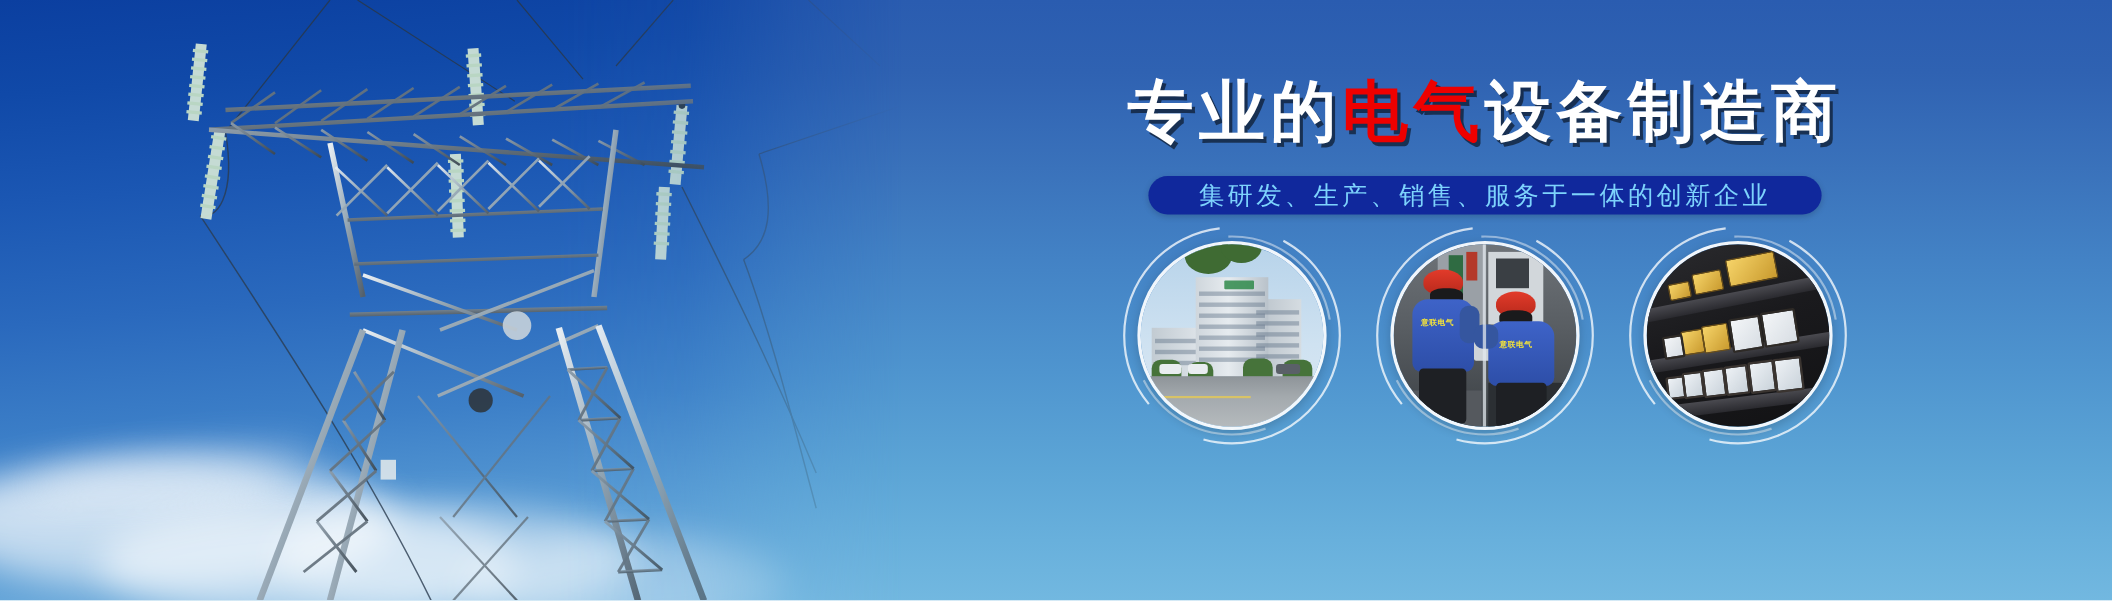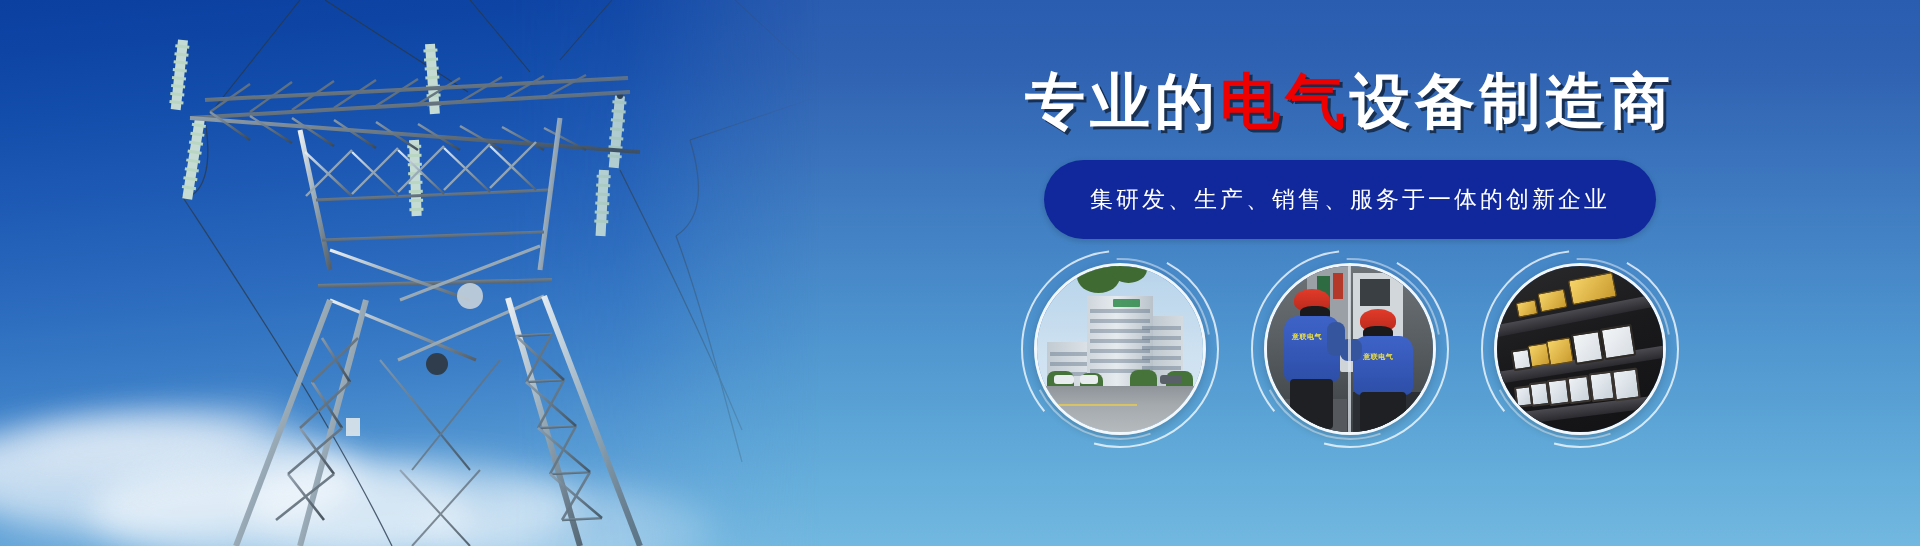--- a/index.html
+++ b/index.html
@@ -62,24 +62,24 @@
     white-space:nowrap;
     line-height:1;
     text-shadow:3px 3px 0 rgba(0,0,0,.55);
   }
   .headline .hl-red{color:#ee0000;}
 
   .pill{
     margin-top:28px;
     background:#10289c;
     border-radius:999px;
-    padding:24px 46px;
+    padding:2px 46px;
     font-size:23px;
     letter-spacing:3px;
-    color:#ffffff;
+    color:#7dd3fc;
     white-space:nowrap;
     box-shadow:0 2px 6px rgba(0,0,0,.18);
   }
 
   .keywords{
     margin-top:22px;
     display:flex;
     gap:58px;
     font-size:27px;
     letter-spacing:3px;

